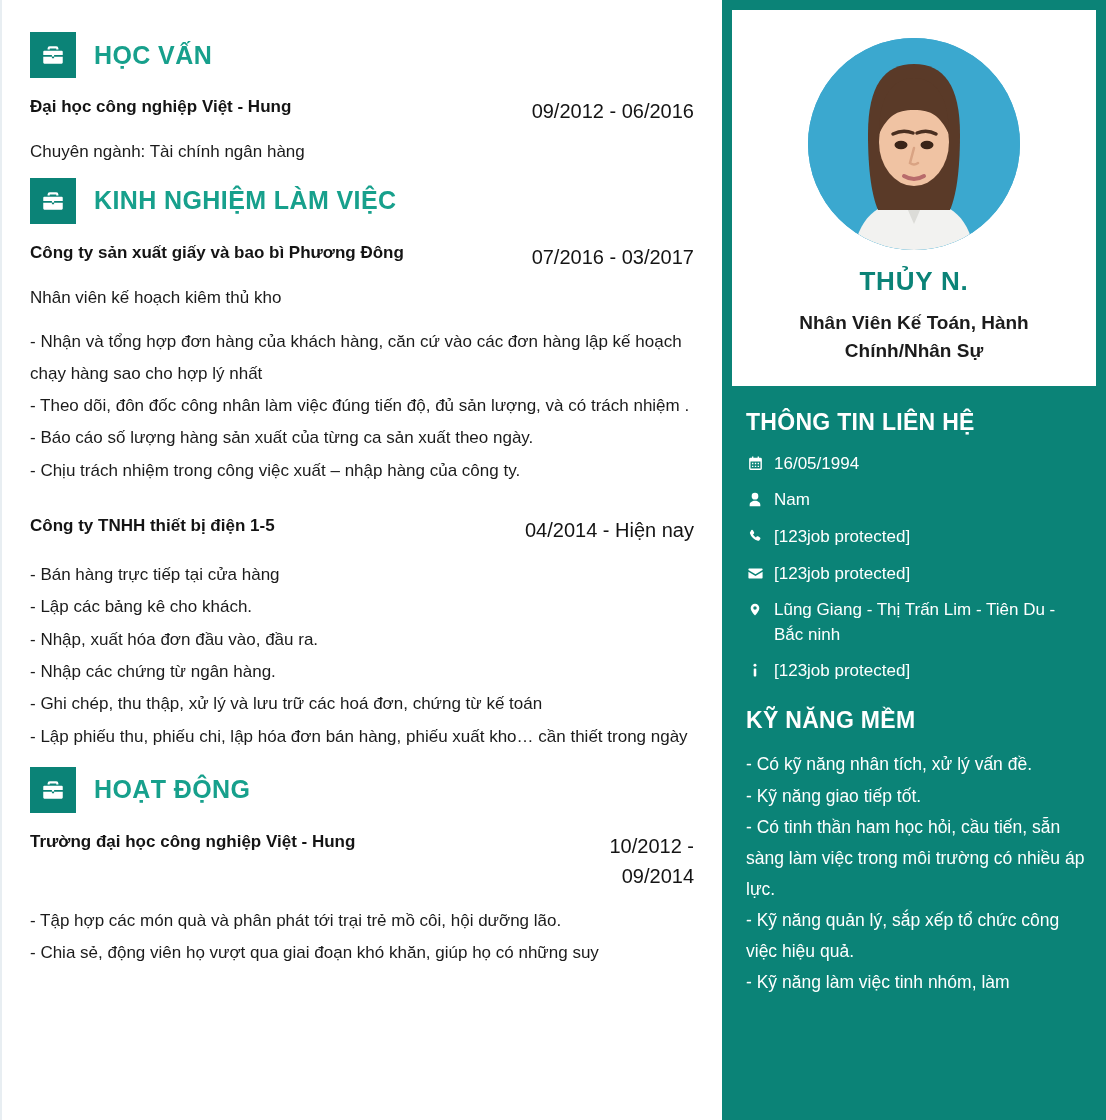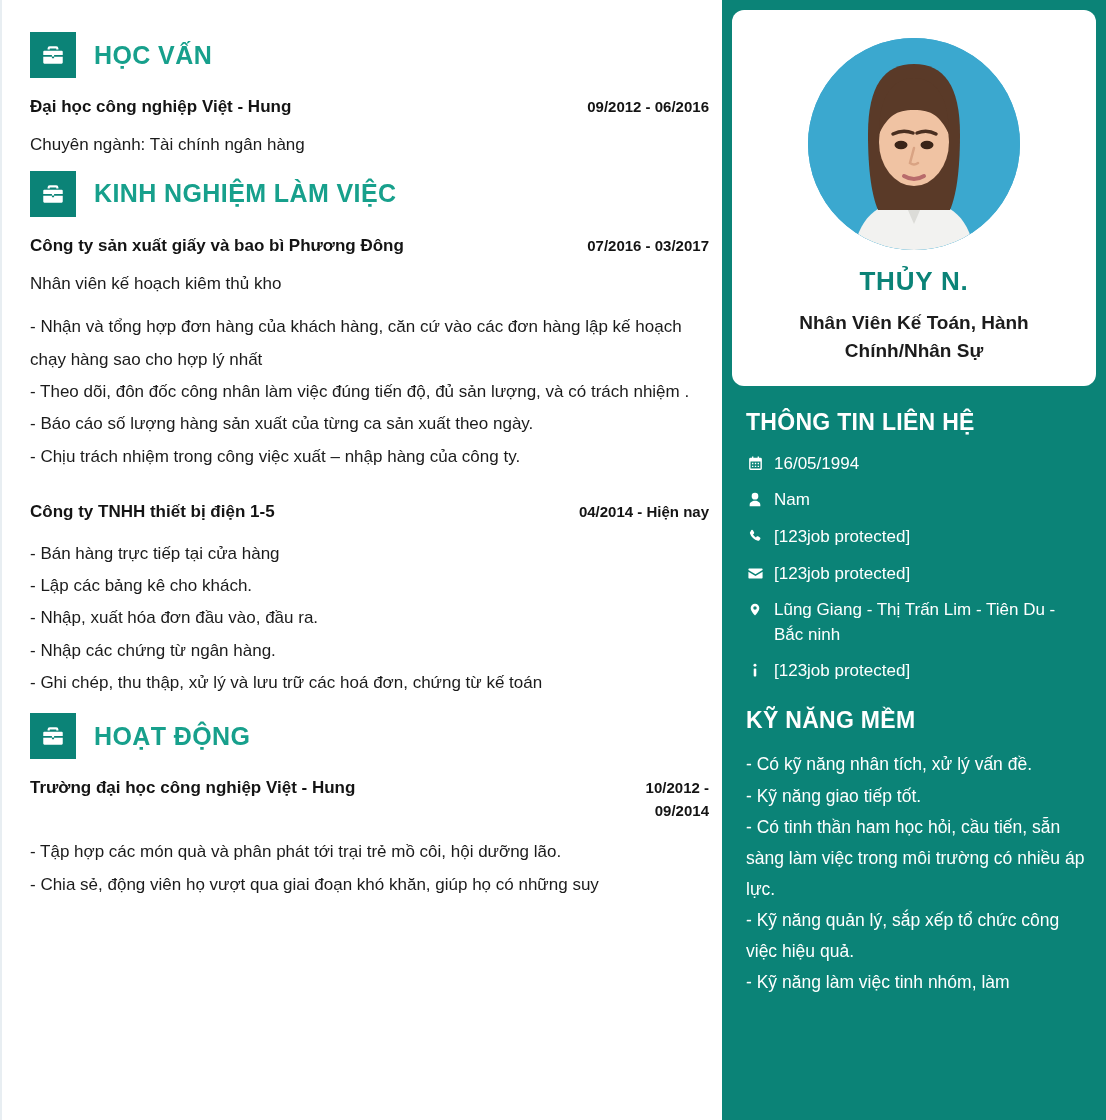--- a/index.html
+++ b/index.html
@@ -16,21 +16,21 @@
     height: 1120px;
     display: flex;
     background: #ffffff;
   }
 
   
   .main-col {
     width: 722px;
     height: 1120px;
     background: #ffffff;
-    padding: 18px 13px 0 28px;
+    padding: 18px 28px 0 28px;
     overflow: hidden;
     position: relative;
     border-left: 2px solid #e8eef2;
   }
 
   .section { margin-bottom: 2px; }
 
   .sec-head {
     display: flex;
     align-items: center;
@@ -63,22 +63,22 @@
     align-items: flex-start;
     margin-bottom: 14px;
   }
   .entry-title {
     font-size: 17px;
     font-weight: bold;
     color: #141414;
     line-height: 1.35;
   }
   .entry-date {
-    font-size: 15px;
-    font-weight: bold;
+    font-size: 20px;
+    font-weight: normal;
     color: #141414;
     text-align: right;
     line-height: 1.5;
     white-space: nowrap;
   }
   .entry-date.wrapped {
     white-space: normal;
     max-width: 108px;
   }
   .entry-role {
@@ -109,21 +109,20 @@
     background: #0b8377;
     padding: 10px 10px 0 10px;
     overflow: hidden;
     position: relative;
   }
   .card {
     background: #ffffff;
     width: 100%;
     padding: 14px 16px 22px 16px;
     text-align: center;
-    border-radius: 12px;
   }
   .photo-wrap {
     width: 212px;
     height: 212px;
     margin: 14px auto 16px auto;
     border-radius: 50%;
     overflow: hidden;
     background: #3ba8cf;
     position: relative;
   }
@@ -231,20 +230,21 @@
         <div class="entry-head">
           <div class="entry-title">Công ty TNHH thiết bị điện 1-5</div>
           <div class="entry-date">04/2014 - Hiện nay</div>
         </div>
         <div class="bullets">
           <div class="bullet">- Bán hàng trực tiếp tại cửa hàng</div>
           <div class="bullet">- Lập các bảng kê cho khách.</div>
           <div class="bullet">- Nhập, xuất hóa đơn đầu vào, đầu ra.</div>
           <div class="bullet">- Nhập các chứng từ ngân hàng.</div>
           <div class="bullet">- Ghi chép, thu thập, xử lý và lưu trữ các hoá đơn, chứng từ kế toán</div>
+          <div class="bullet">- Lập phiếu thu, phiếu chi, lập hóa đơn bán hàng, phiếu xuất kho… cần thiết trong ngày</div>
         </div>
       </div>
       <div class="section">
         <div class="sec-head">
           <div class="sec-icon">
             <span class="">
               <svg width="26" height="26" viewBox="0 0 24 24" aria-hidden="true">
                 <path fill="#ffffff" d="M9 4h6a2 2 0 0 1 2 2v1h-2V6H9v1H7V6a2 2 0 0 1 2-2zM3 9a1 1 0 0 1 1-1h16a1 1 0 0 1 1 1v3H13v1.4h-2V12H3V9zm0 4.6h8V15h2v-1.4h8V19a1 1 0 0 1-1 1H4a1 1 0 0 1-1-1v-5.4z"></path>
               </svg>
             </span>

